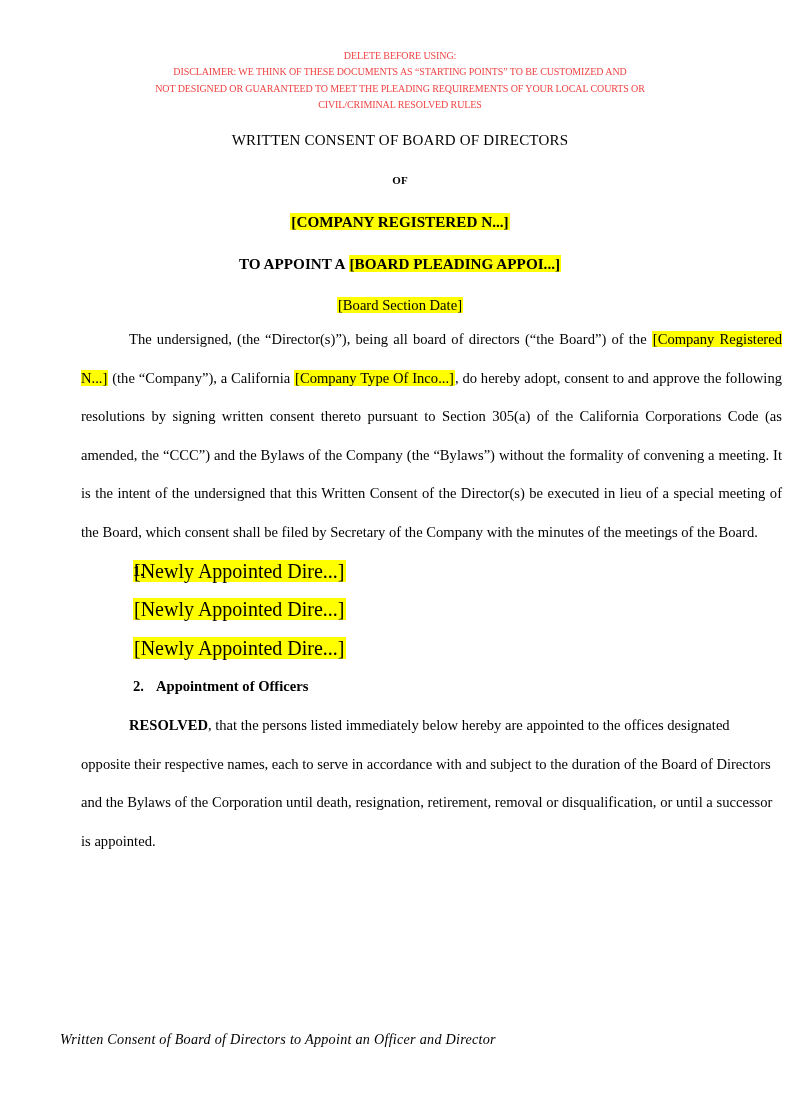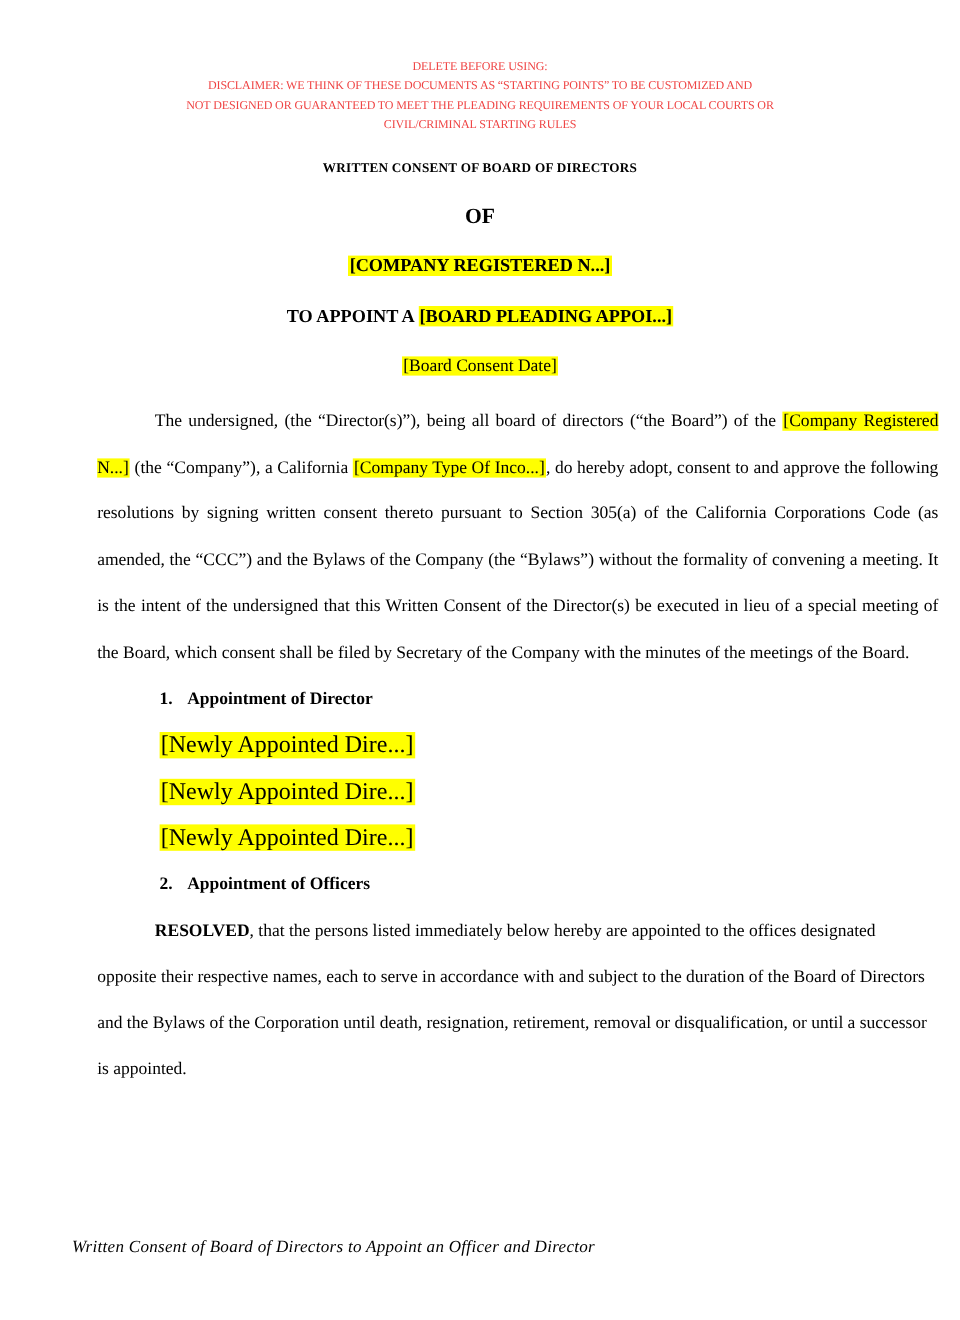--- a/index.html
+++ b/index.html
@@ -40,28 +40,28 @@
 
   
   .titleblock {
     position: absolute;
     left: 60px;
     top: 130px;
     width: 680px;
     text-align: center;
   }
   .title-main {
-    font-weight: bold;
-    font-size: 11px;
+    font-weight: normal;
+    font-size: 15px;
     letter-spacing: 0.2px;
     line-height: 20px;
   }
   .title-of {
     font-weight: bold;
-    font-size: 18px;
+    font-size: 11px;
     margin-top: 20px;
     line-height: 20px;
   }
   .title-company {
     font-weight: bold;
     font-size: 15.2px;
     margin-top: 22px;
     line-height: 20px;
   }
   .title-appoint {
@@ -78,21 +78,21 @@
 
   .hl {
     background: #ffff00;
     padding: 0 1px;
   }
 
   
   .body {
     position: absolute;
     left: 81px;
-    top: 332px;
+    top: 320px;
     width: 701px;
     font-size: 14.6px;
     line-height: 38.6px;
   }
   p.para {
     margin: 0;
     text-align: justify;
     text-justify: inter-word;
     text-indent: 48px;
   }
@@ -135,42 +135,42 @@
 </style>
 </head>
 <body>
 
 <div class="page">
 
   <div class="disclaimer">
     <div>DELETE BEFORE USING:</div>
     <div>DISCLAIMER: WE THINK OF THESE DOCUMENTS AS “STARTING POINTS” TO BE CUSTOMIZED AND</div>
     <div>NOT DESIGNED OR GUARANTEED TO MEET THE PLEADING REQUIREMENTS OF YOUR LOCAL COURTS OR</div>
-    <div>CIVIL/CRIMINAL STARTING RULES</div>
+    <div>CIVIL/CRIMINAL RESOLVED RULES</div>
   </div>
 
   <div class="titleblock">
     <div class="title-main">WRITTEN CONSENT OF BOARD OF DIRECTORS</div>
     <div class="title-of">OF</div>
     <div class="title-company">
       <span class="hl">[COMPANY REGISTERED N...]</span>
     </div>
     <div class="title-appoint">
       <span>TO APPOINT A </span><span class="hl">[BOARD PLEADING APPOI...]</span>
     </div>
     <div class="title-date">
-      <span class="hl">[Board Consent Date]</span>
+      <span class="hl">[Board Section Date]</span>
     </div>
   </div>
 
   <div class="body">
 
     <p class="para"><span>The undersigned, (the “Director(s)”), being all board of directors (“the Board”) of the </span><span class="hl">[Company Registered N...]</span><span> (the “Company”), a California </span><span class="hl">[Company Type Of Inco...]</span><span>, do hereby adopt, consent to and approve the following resolutions by signing written consent thereto pursuant to Section 305(a) of the California Corporations Code (as amended, the “CCC”) and the Bylaws of the Company (the “Bylaws”) without the formality of convening a meeting. It is the intent of the undersigned that this Written Consent of the Director(s) be executed in lieu of a special meeting of the Board, which consent shall be filed by Secretary of the Company with the minutes of the meetings of the Board.</span></p>
 
-    <div class="listitem"><span class="num">1.</span><span class="lbl">Appointment of Director</span></div>
+    <div class="listitem"><span class="num">1.</span></div>
 
 
     <p class="placeholder-line"><span class="hl">[Newly Appointed Dire...]</span></p>
     <p class="placeholder-line"><span class="hl">[Newly Appointed Dire...]</span></p>
     <p class="placeholder-line"><span class="hl">[Newly Appointed Dire...]</span></p>
 
     <div class="listitem"><span class="num">2.</span><span class="lbl">Appointment of Officers</span></div>
 
     <p class="para"><strong>RESOLVED</strong><span>, that the persons listed immediately below hereby are appointed to the offices designated opposite their respective names, each to serve in accordance with and subject to the duration of the Board of Directors and the Bylaws of the Corporation until death, resignation, retirement, removal or disqualification, or until a successor is appointed.</span></p>
 

